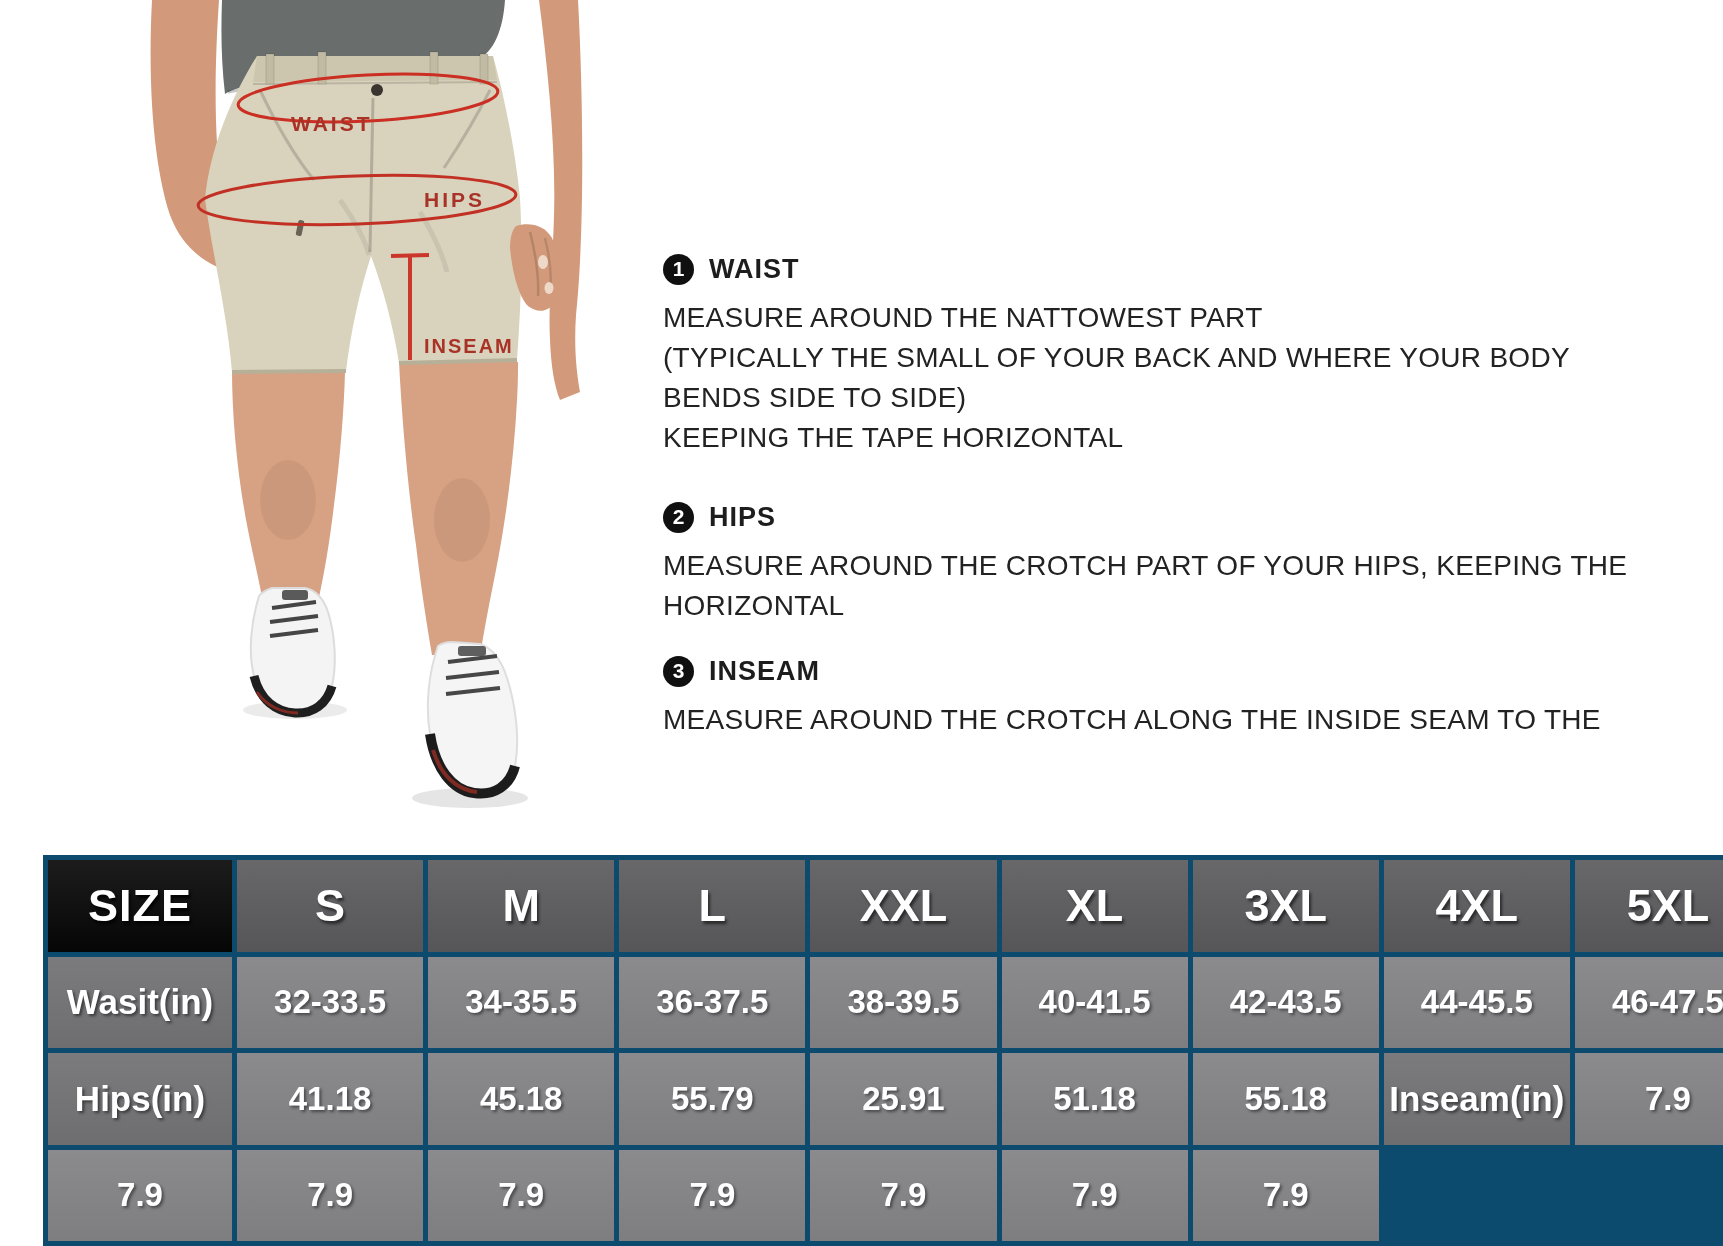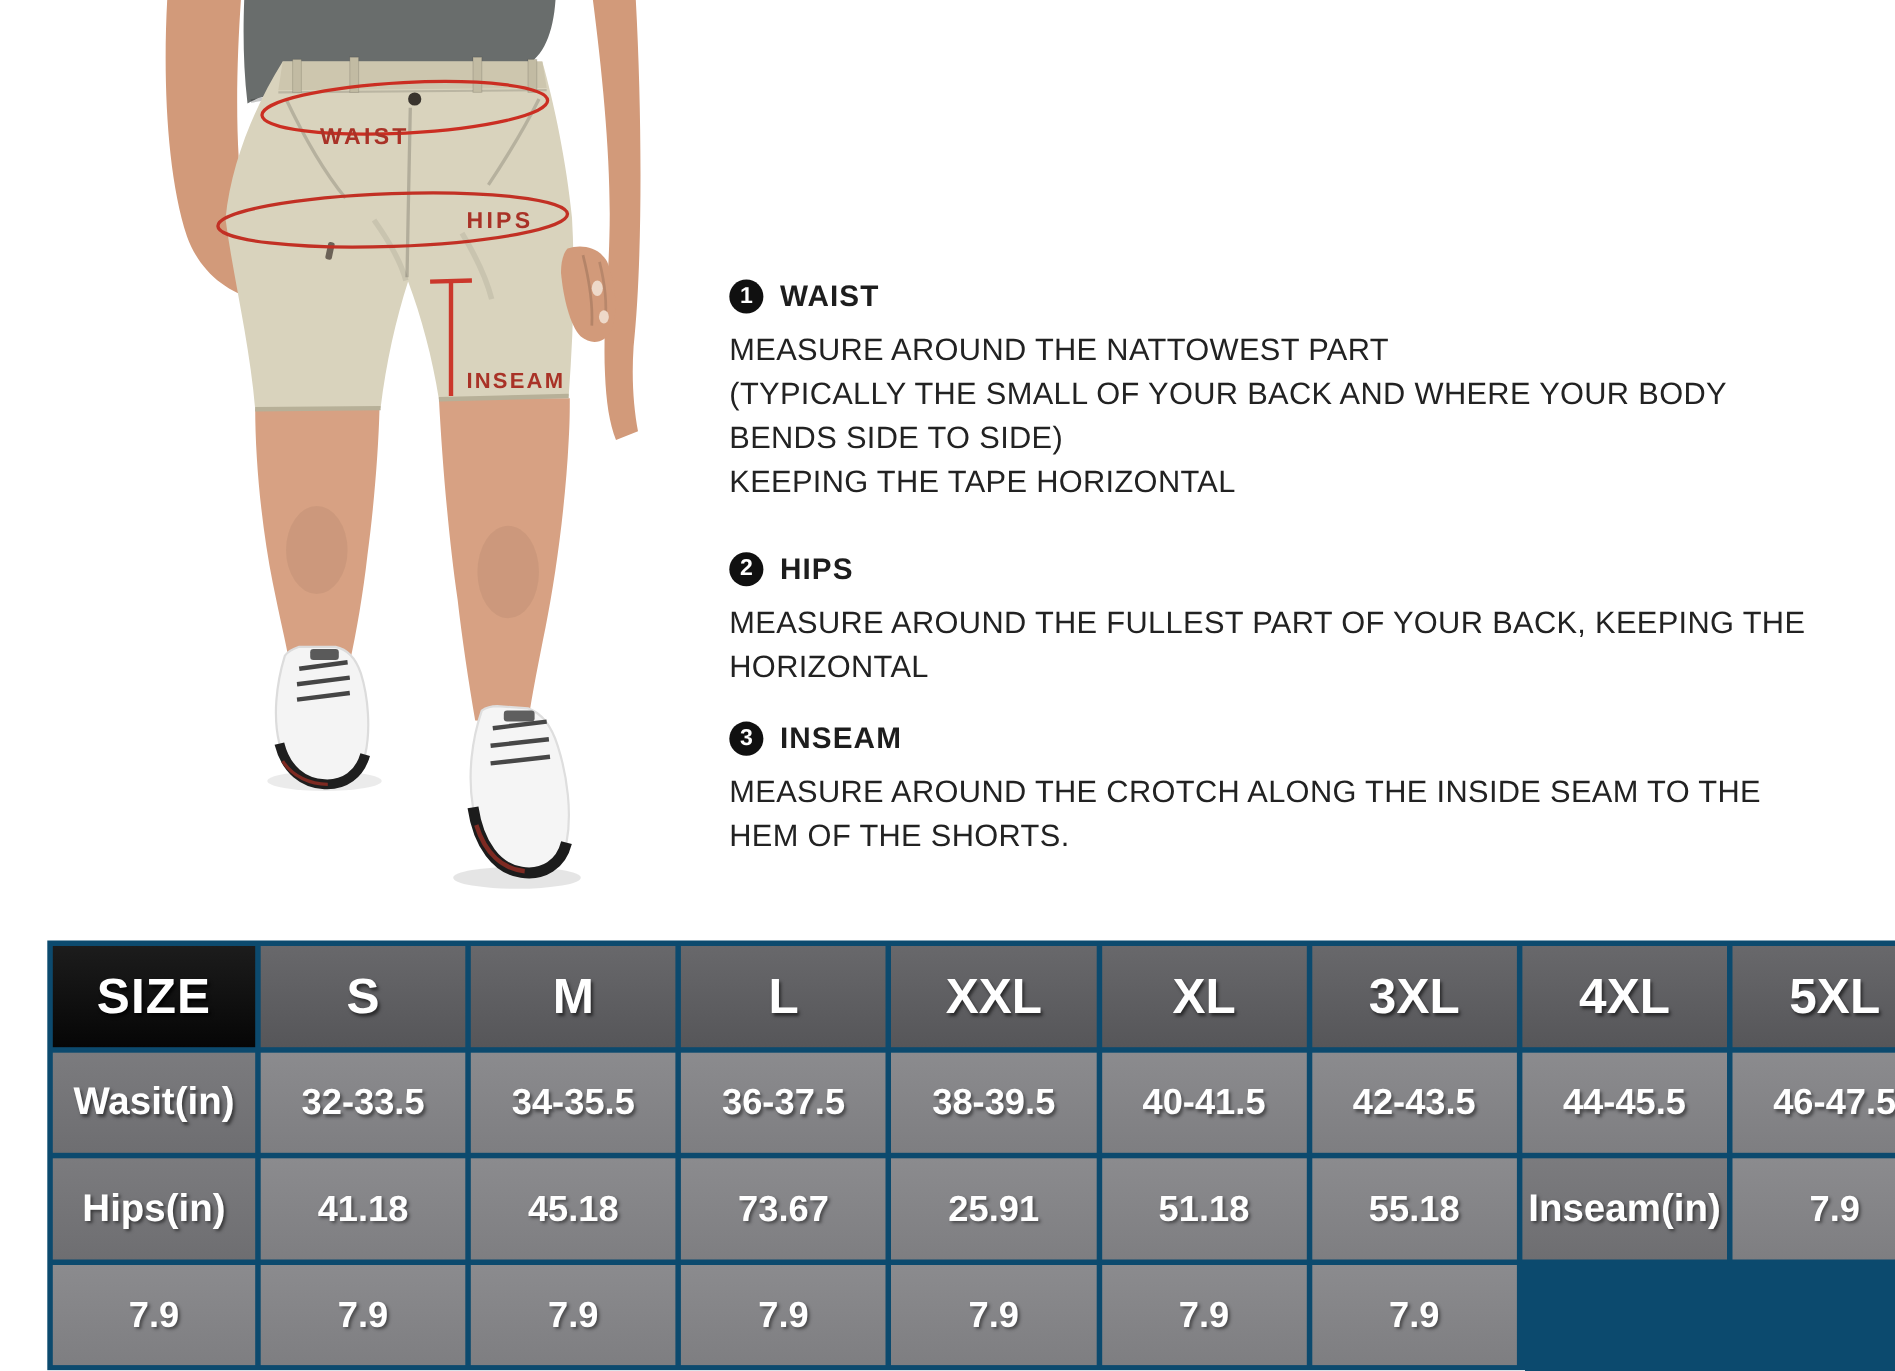--- a/index.html
+++ b/index.html
@@ -149,31 +149,30 @@
       <div class="sec-line">(TYPICALLY THE SMALL OF YOUR BACK AND WHERE YOUR BODY</div>
       <div class="sec-line">BENDS SIDE TO SIDE)</div>
       <div class="sec-line">KEEPING THE TAPE HORIZONTAL</div>
     </div>
 
     <div class="section sec2">
       <div class="sec-heading">
         <span class="bullet">2</span>
         <span class="sec-title">HIPS</span>
       </div>
-      <div class="sec-line">MEASURE AROUND THE FULLEST PART OF YOUR BACK, KEEPING THE</div>
+      <div class="sec-line">MEASURE AROUND THE CROTCH PART OF YOUR HIPS, KEEPING THE</div>
       <div class="sec-line">HORIZONTAL</div>
     </div>
 
     <div class="section sec3">
       <div class="sec-heading">
         <span class="bullet">3</span>
         <span class="sec-title">INSEAM</span>
       </div>
       <div class="sec-line">MEASURE AROUND THE CROTCH ALONG THE INSIDE SEAM TO THE</div>
-      <div class="sec-line">HEM OF THE SHORTS.</div>
     </div>
   </div>
 
   <div class="size-table">
 
     <div class="cell corner">SIZE</div>
     <div class="cell head">S</div>
     <div class="cell head">M</div>
     <div class="cell head">L</div>
     <div class="cell head">XXL</div>
@@ -188,21 +187,21 @@
     <div class="cell data">36-37.5</div>
     <div class="cell data">38-39.5</div>
     <div class="cell data">40-41.5</div>
     <div class="cell data">42-43.5</div>
     <div class="cell data">44-45.5</div>
     <div class="cell data">46-47.5</div>
 
     <div class="cell rowlabel">Hips(in)</div>
     <div class="cell data">41.18</div>
     <div class="cell data">45.18</div>
-    <div class="cell data">73.67</div>
+    <div class="cell data">55.79</div>
     <div class="cell data">25.91</div>
     <div class="cell data">51.18</div>
     <div class="cell data">55.18</div>
 
     <div class="cell rowlabel">Inseam(in)</div>
     <div class="cell data">7.9</div>
     <div class="cell data">7.9</div>
     <div class="cell data">7.9</div>
     <div class="cell data">7.9</div>
     <div class="cell data">7.9</div>

